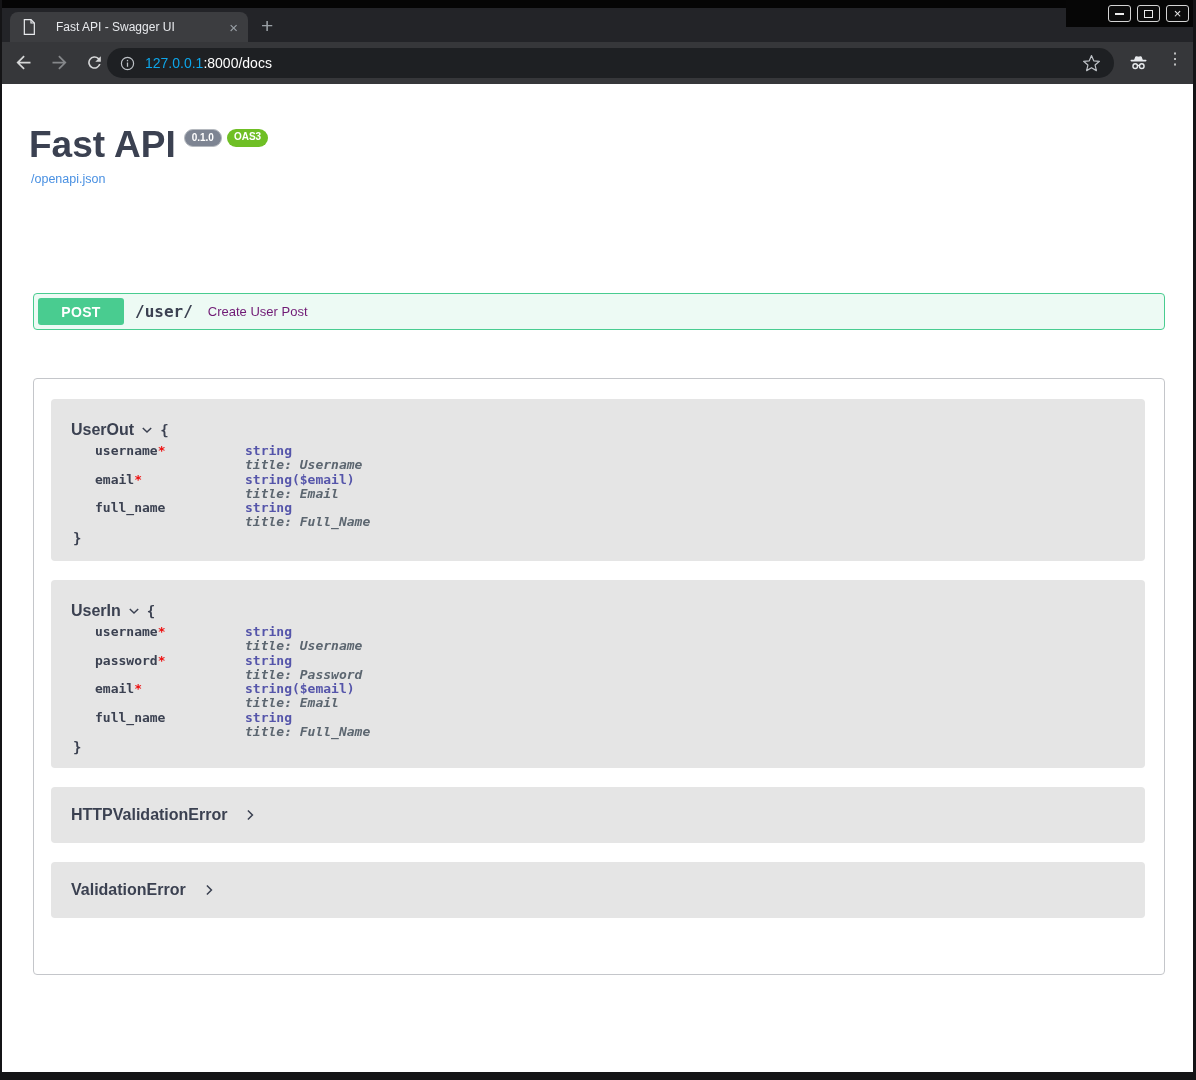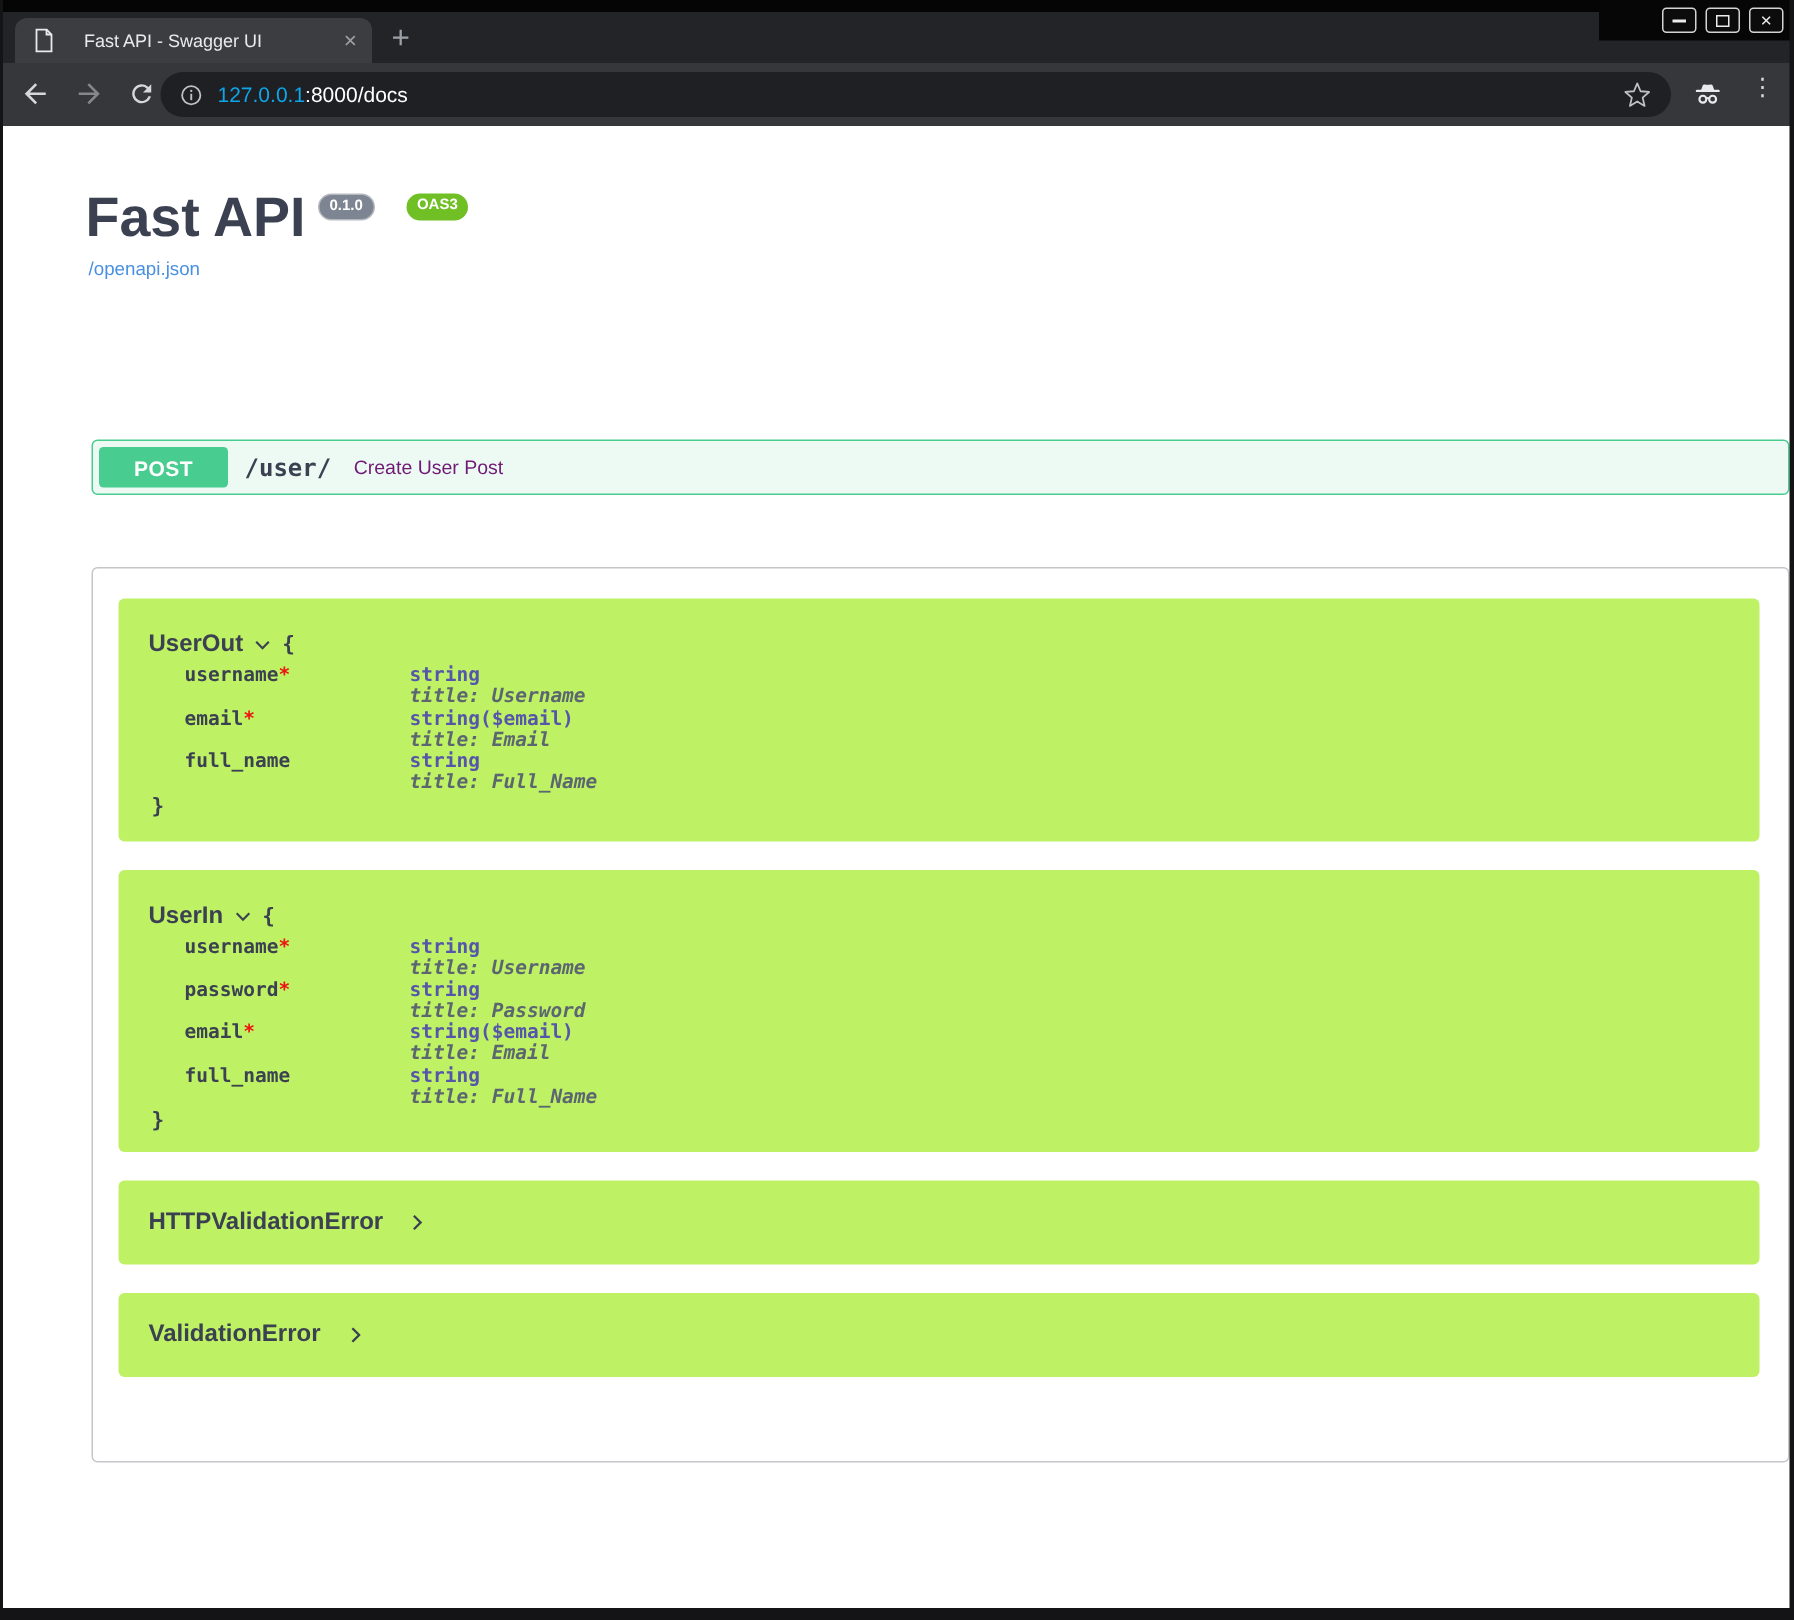--- a/index.html
+++ b/index.html
@@ -33,44 +33,44 @@
 
   .omnibox { position:absolute; left:107px; top:6px; width:1007px; height:30px; background:#1e2023; border-radius:15px; display:flex; align-items:center; padding:0 13px 0 12px; }
   .url { font-size:14px; margin-left:9px; white-space:nowrap; }
   .url-host { color:#0ea5e9; }
   .url-rest { color:#ffffff; }
   .omni-star { margin-left:auto; display:flex; }
   .incognito { position:absolute; left:1127px; top:9px; }
   .kebab { position:absolute; left:1167px; top:9px; color:#d6d7d8; font-size:16px; line-height:1.05; text-align:center; width:10px; }
 
   
-  .page { position:absolute; top:84px; left:2px; right:3px; bottom:8px; background:#fff;margin-left:28px; }
+  .page { position:absolute; top:84px; left:2px; right:3px; bottom:8px; background:#fff; }
 
   .api-info { position:absolute; left:27px; top:42px; display:flex; align-items:flex-start; }
   .api-title { font-size:37px; font-weight:bold; color:#3b4151; line-height:1; }
-  .badges { display:flex; gap:21px; margin:3px 0 0 8px; }
+  .badges { display:flex; gap:5px; margin:3px 0 0 8px; }
   .badge { font-size:10px; font-weight:bold; color:#fff; padding:2px 7px 3px; border-radius:9px; line-height:1.1; }
   .badge-version { background:#7d8492; border:1px solid #b5b9bf; }
   .badge-oas { background:#6fbf25; }
   .spec-link { position:absolute; left:29px; top:88px; font-size:12.5px; color:#4990e2; text-decoration:none; }
 
   .tag-row { position:absolute; left:31px; top:156px; width:1132px; height:44px; display:flex; align-items:center; justify-content:space-between; border-bottom:1px solid #d6d8db; padding:0 24px 0 8px; }
   .tag-name { font-size:24px; font-weight:bold; color:#3b4151; }
 
   .opblock { position:absolute; left:31px; top:209px; width:1132px; height:37px; background:#edfaf4; border:1px solid #49cc90; border-radius:4px; display:flex; align-items:center; }
   .method-btn { margin-left:4px; width:86px; height:27px; background:#49cc90; border-radius:3px; color:#fff; font-weight:bold; font-size:14px; display:flex; align-items:center; justify-content:center; letter-spacing:.3px; }
   .op-path { margin-left:11px; font-family:"DejaVu Sans Mono", monospace; font-size:16px; font-weight:bold; color:#3b4151; }
   .op-summary { margin-left:15px; font-size:13px; color:#701a75; }
 
   .models { position:absolute; left:31px; top:294px; width:1132px; height:597px; border:1px solid #c4c6ca; border-radius:4px; }
   .models-header { height:39px; display:flex; align-items:center; justify-content:space-between; padding:0 24px 0 10px; border-bottom:1px solid #c9cbcf; }
   .models-title { font-size:16px; font-weight:bold; color:#3b4151; }
   .models-body { padding:20px 19px 20px 17px; display:flex; flex-direction:column; gap:19px; }
 
-  .model-box { background:#bef264; border-radius:4px; width:100%; }
+  .model-box { background:#e5e5e5; border-radius:4px; width:100%; }
   .model-open { padding:22px 0 0 20px; }
   .m-userout { height:162px; }
   .m-userin { height:188px; }
   .model-collapsed { height:56px; display:flex; align-items:center; padding-left:20px; }
   .model-head { display:flex; align-items:center; gap:7px; }
   .model-name { font-size:16px; font-weight:bold; color:#3b4151; }
   .brace { font-family:"DejaVu Sans Mono", monospace; font-weight:bold; font-size:14px; color:#3b4151; }
   .props { margin:5px 0 0 24px; }
   .prop-row { display:flex; font-family:"DejaVu Sans Mono", monospace; font-size:13px; line-height:14.3px; }
   .pname { width:150px; font-weight:bold; color:#3b4151; }

